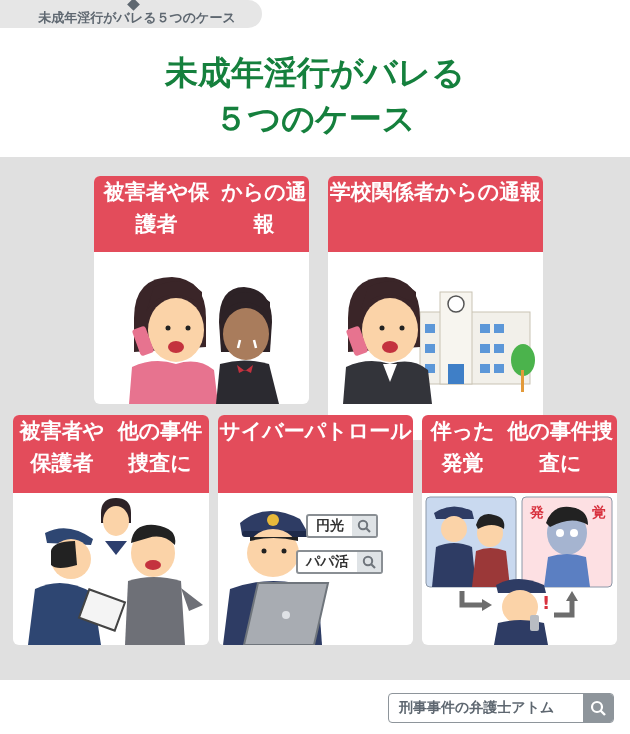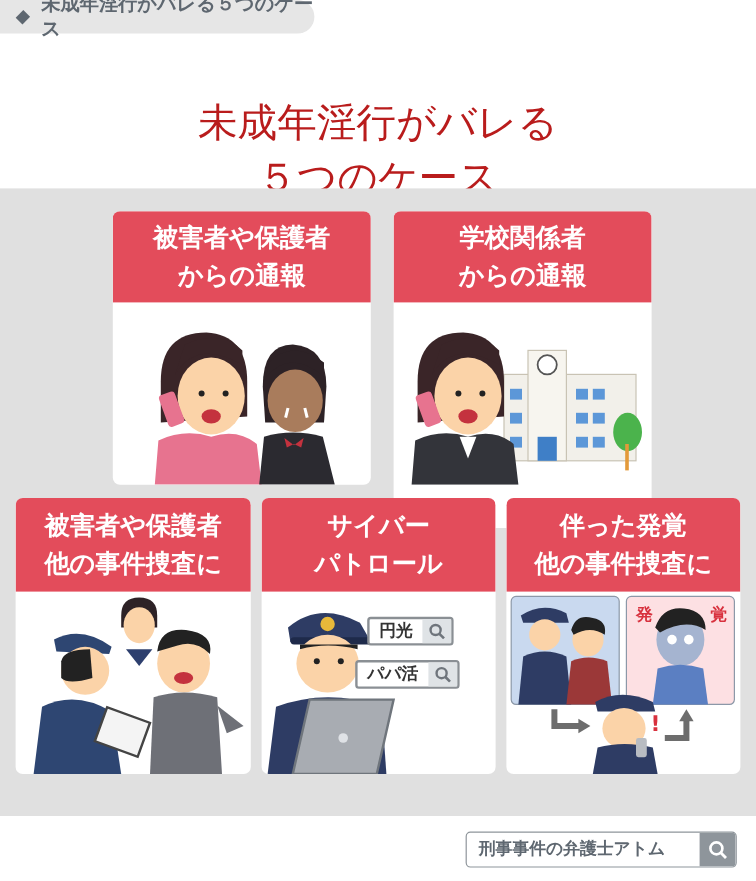--- a/index.html
+++ b/index.html
@@ -3,43 +3,43 @@
 <meta charset="utf-8">
 <style>
   * { box-sizing: border-box; margin: 0; padding: 0; }
   html, body { width: 630px; height: 734px; background: #ffffff; overflow: hidden; }
   body { font-family: "DejaVu Sans", "Liberation Sans", sans-serif; position: relative; }
 
   .tag {
     position: absolute; left: 0; top: 0; height: 28px; width: 262px;
     background: #e6e6e6; border-radius: 0 14px 14px 0;
     display: flex; align-items: center; padding-left: 12px;
-    color: #5e6770; font-size: 16px; font-weight: bold;
+    color: #5e6770; font-size: 13px; font-weight: bold; flex-direction: column;
   }
   .tag .diamond {
     width: 9px; height: 9px; background: #5e6770; transform: rotate(45deg);
     margin-right: 11px; margin-left: 3px;
   }
 
   .title {
     position: absolute; left: 0; top: 50px; width: 630px; text-align: center;
-    color: #b91c1c; font-size: 33px; font-weight: normal; line-height: 46px; margin-top: 29px;
+    color: #15803d; font-size: 33px; font-weight: bold; line-height: 46px;
   }
 
   .panel {
     position: absolute; left: 0; top: 157px; width: 630px; height: 523px;
     background: #e0e0e0;
   }
 
   .card {
     position: absolute; background: #ffffff; border-radius: 6px; overflow: hidden;
   }
   .card-head {
     background: #e34c5b; color: #ffffff; font-weight: bold; font-size: 21px;
-    line-height: 32px; text-align: center; display: flex; flex-direction: column;
+    line-height: 32px; text-align: center; display: flex; 
     justify-content: center;
   }
   .card-body { position: relative; }
 
   .c1 { left: 94px; top: 176px; width: 215px; height: 228px; }
   .c2 { left: 328px; top: 176px; width: 215px; height: 264px; }
   .c1 .card-head, .c2 .card-head { height: 76px; }
   .c1 .card-body, .c2 .card-body { height: 152px; }
 
   .c3 { left: 13px; top: 415px; width: 196px; height: 230px; }

